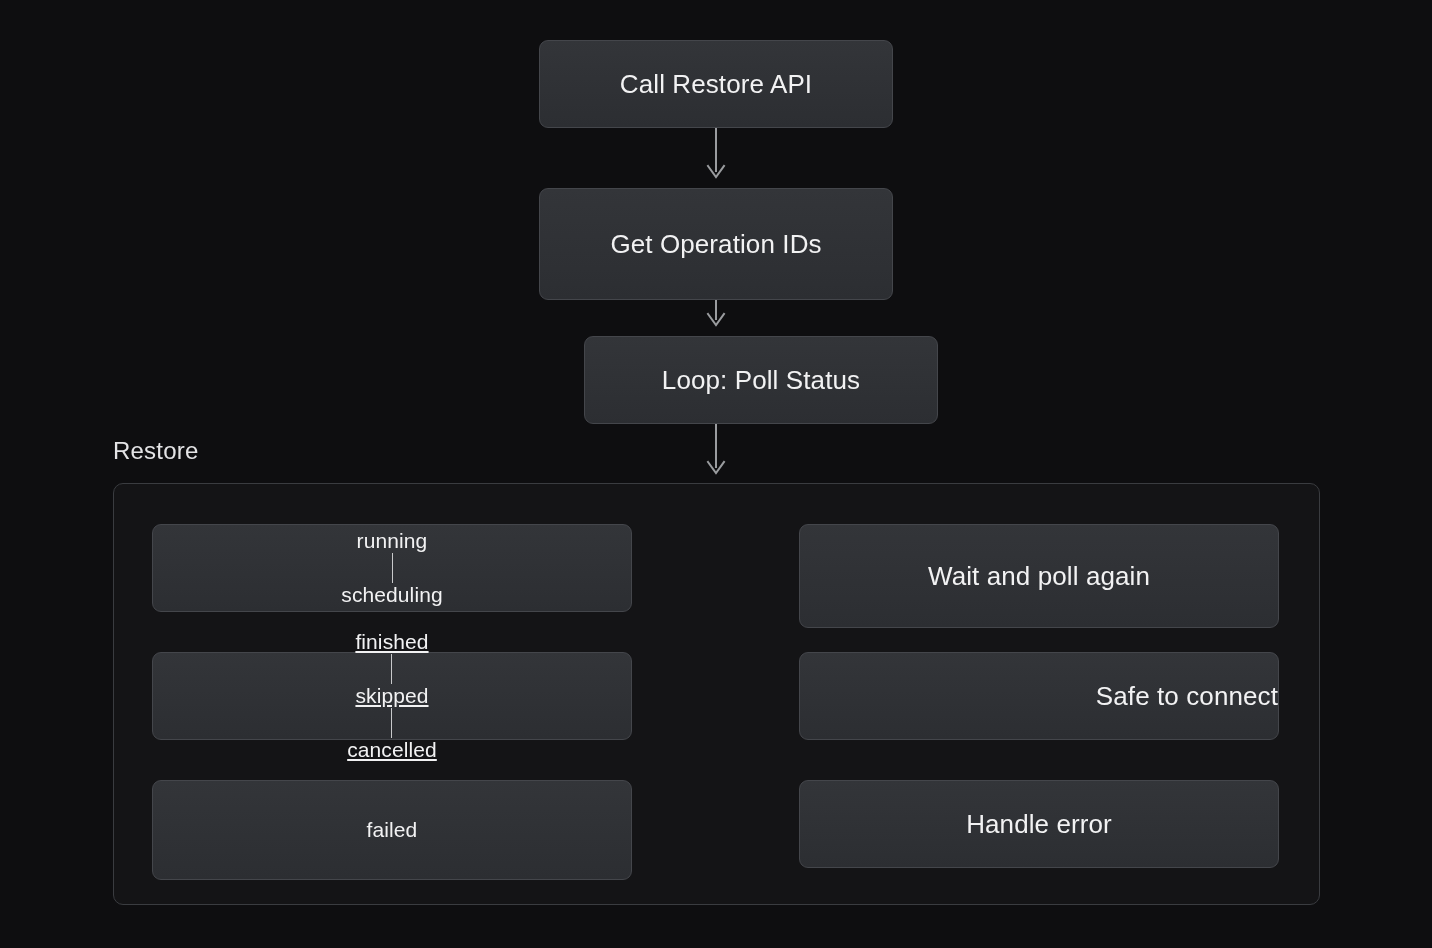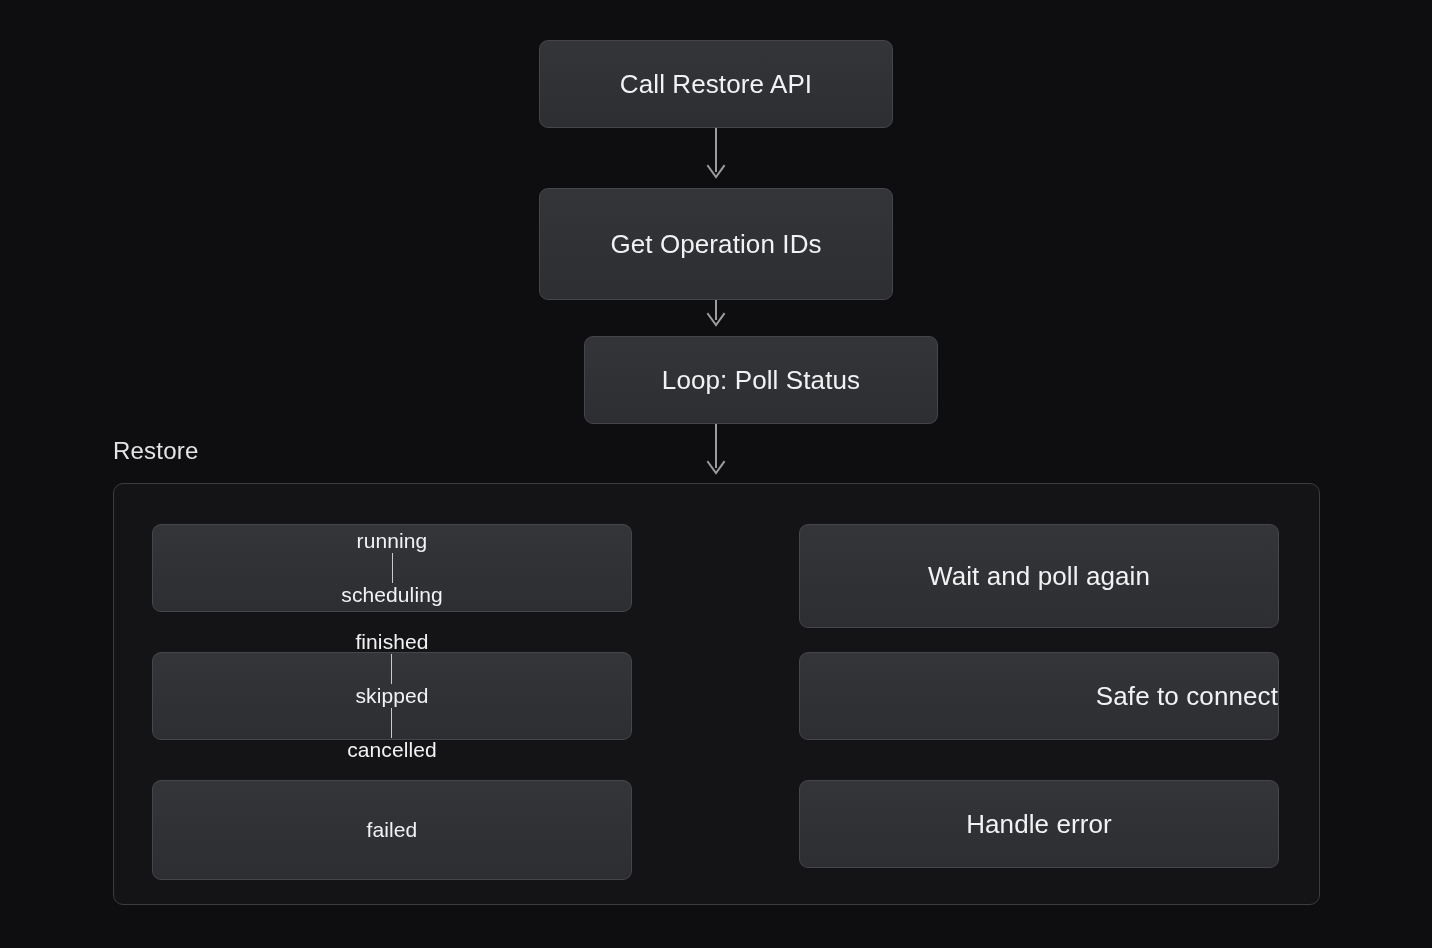--- a/index.html
+++ b/index.html
@@ -170,21 +170,21 @@
       <span class="state-label">running</span>
       <span class="state-sep"></span>
       <span class="state-label">scheduling</span>
     </span>
   </div>
 
   <div class="node" style="left:799px; top:524px; width:480px; height:104px;">
     <span>Wait and poll again</span>
   </div>
 
-  <div class="node state" style="left:152px; top:652px; width:480px; height:88px;">
+  <div class="node state" style="left:152px; top:652px; width:480px; height:88px;text-decoration:underline;">
     <span class="state-row">
       <span class="state-label">finished</span>
       <span class="state-sep"></span>
       <span class="state-label">skipped</span>
       <span class="state-sep"></span>
       <span class="state-label">cancelled</span>
     </span>
   </div>
 
   <div class="node" style="left:799px; top:652px; width:480px; height:88px;justify-content:flex-end;">

